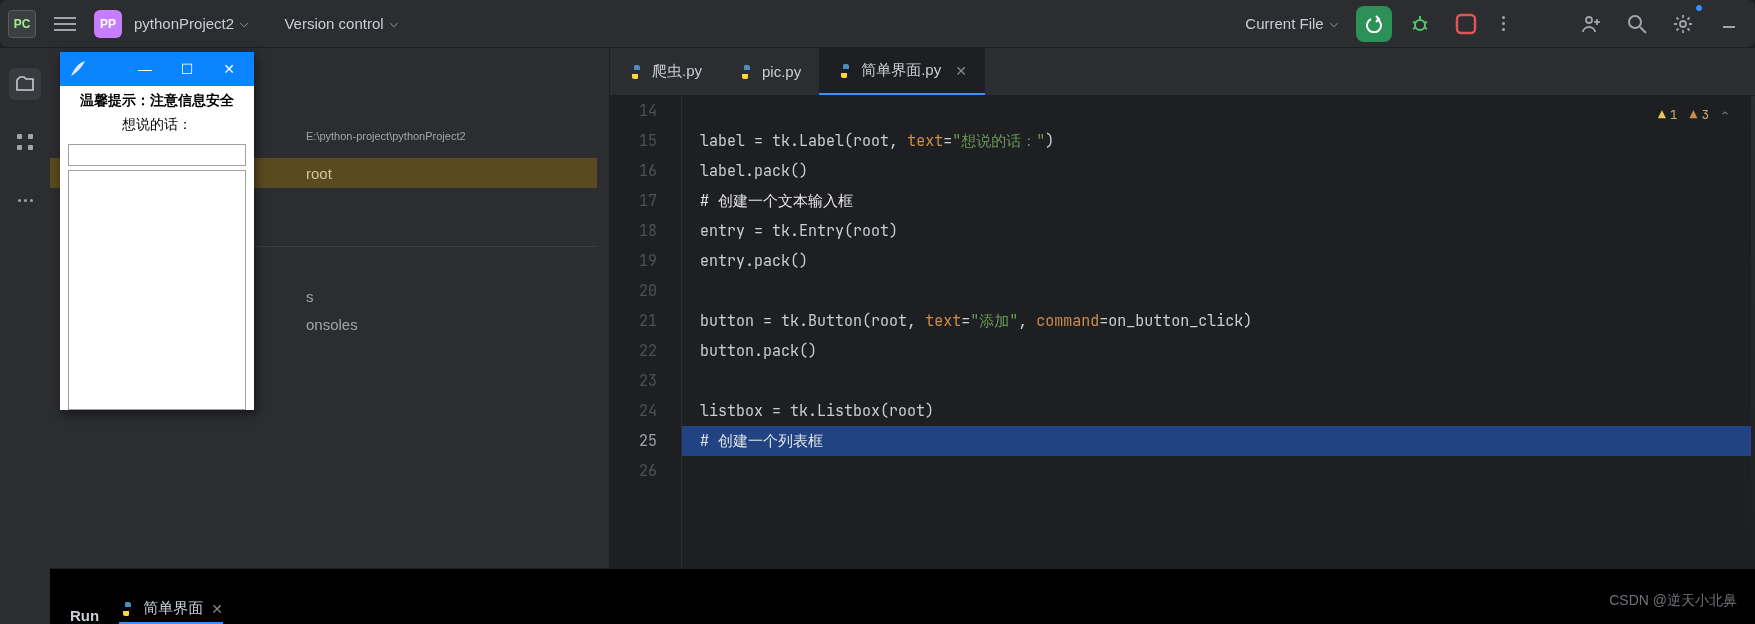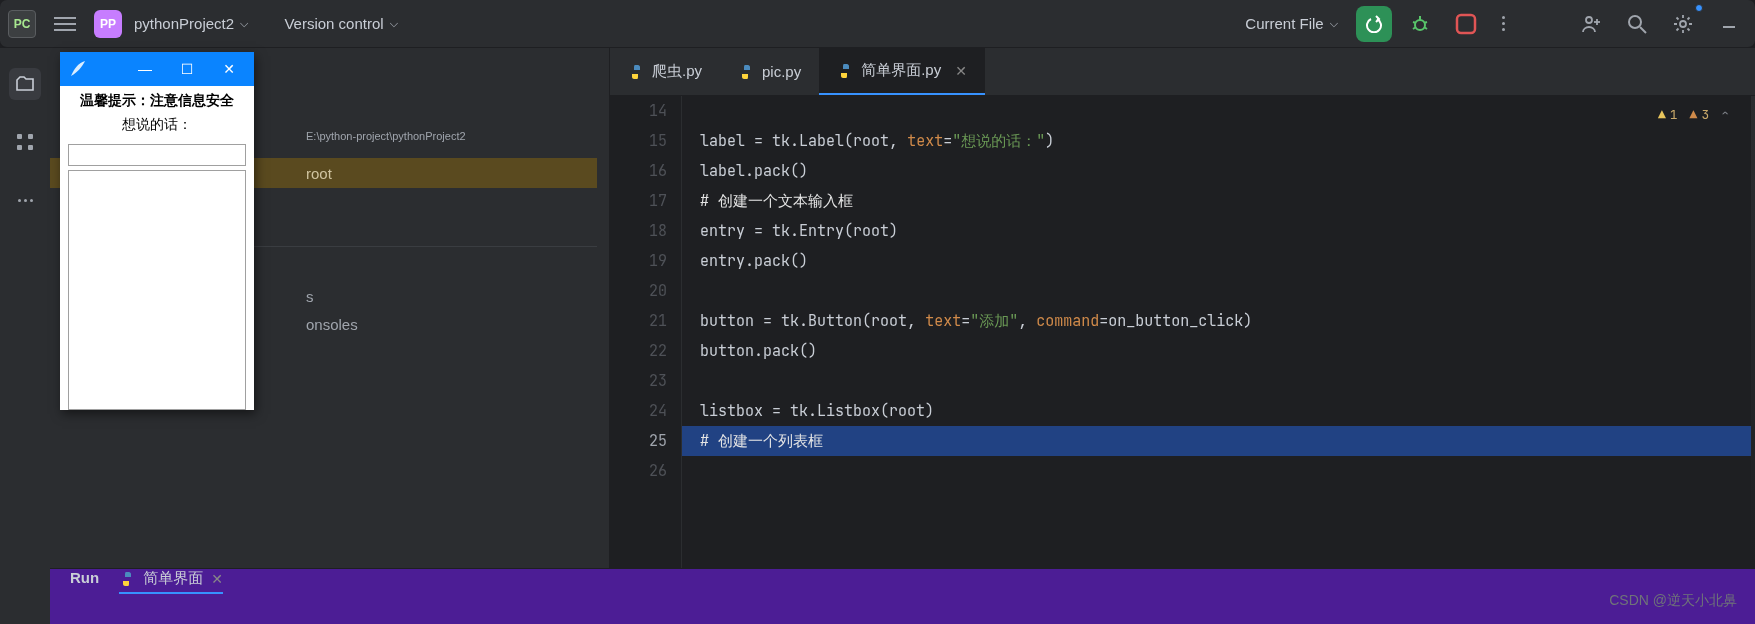--- a/index.html
+++ b/index.html
@@ -117,21 +117,21 @@
   .py-icon {
     width:16px; height:16px;
   }
   .codearea {
     flex:1; display:flex; position:relative;
     font-family: "JetBrains Mono", Consolas, monospace;
     font-size:15px; line-height: 30px;
   }
   .gutter {
     width:72px; text-align:right; color:#4e5157;
-    padding-right:14px; padding-top:0; user-select:none;
+    padding-right:24px; padding-top:0; user-select:none;
     border-right:1px solid #2b2d30;
   }
   .gutter div { height:30px;}
   .gutter div.cur { color:#a0a5ad;}
   .codelines { flex:1; padding-left:18px; position:relative;}
   .line { height:30px; white-space:pre;}
   .line.hl { background:#214283; position:absolute; left:0; right:0;}
   .tk-id { color:#c9ced6;}
   .tk-op { color:#c9ced6;}
   .tk-param { color:#d08a4a;}
@@ -148,21 +148,21 @@
   .tri-y { color:#e8c55c;}
   .tri-o { color:#d08a4a;}
   .minimap-edge {
     position:absolute; right:0; top:0; bottom:0; width:4px;
     background: linear-gradient(#2b2d30,#1e1f22);
   }
   
   
   .bottom {
     position:absolute; left:50px; right:0; bottom:0; height:56px;
-    background:#4c1d95; display:flex; align-items:flex-start;
+    background:#000000; display:flex; align-items:flex-end;
     padding:0 20px; gap:20px; border-top:1px solid #1e1f22;
   }
   .bt-tab { display:flex; align-items:center; gap:8px; font-size:15px; color:#c9ced6;}
   .bt-close { color:#888; font-size:14px;}
   .watermark {
     position:absolute; right:18px; bottom:14px; font-size:14px; color:#6f7379;
   }
   
   
   .tkwin {

